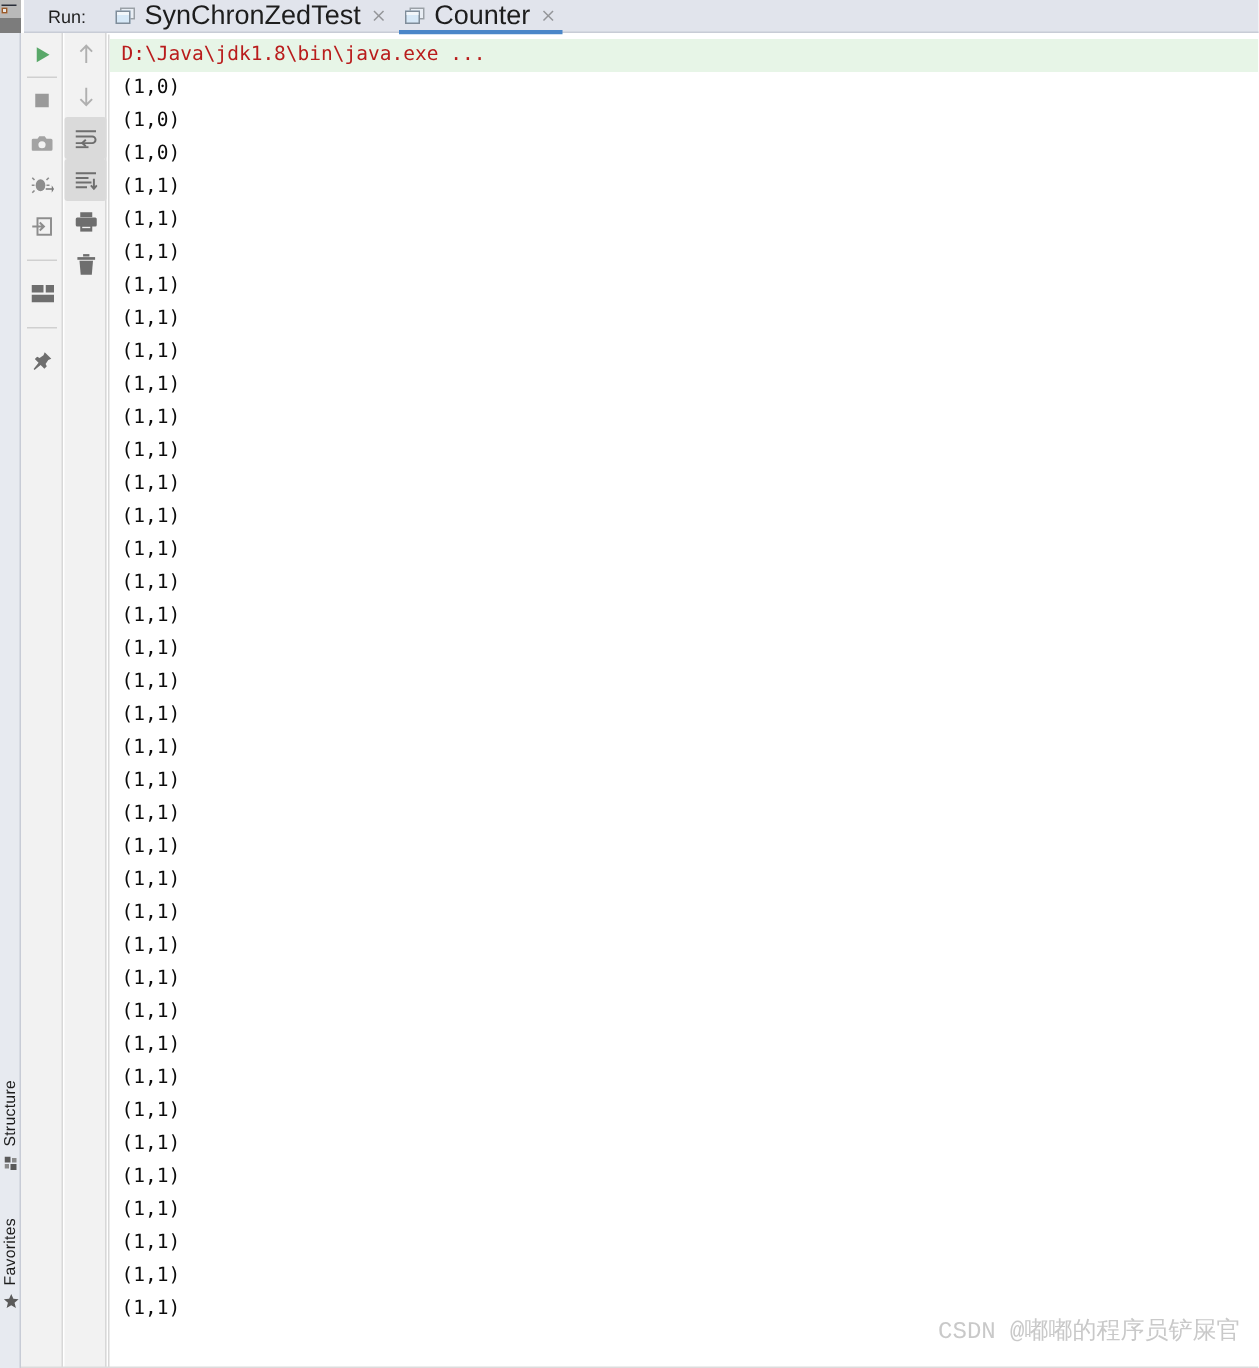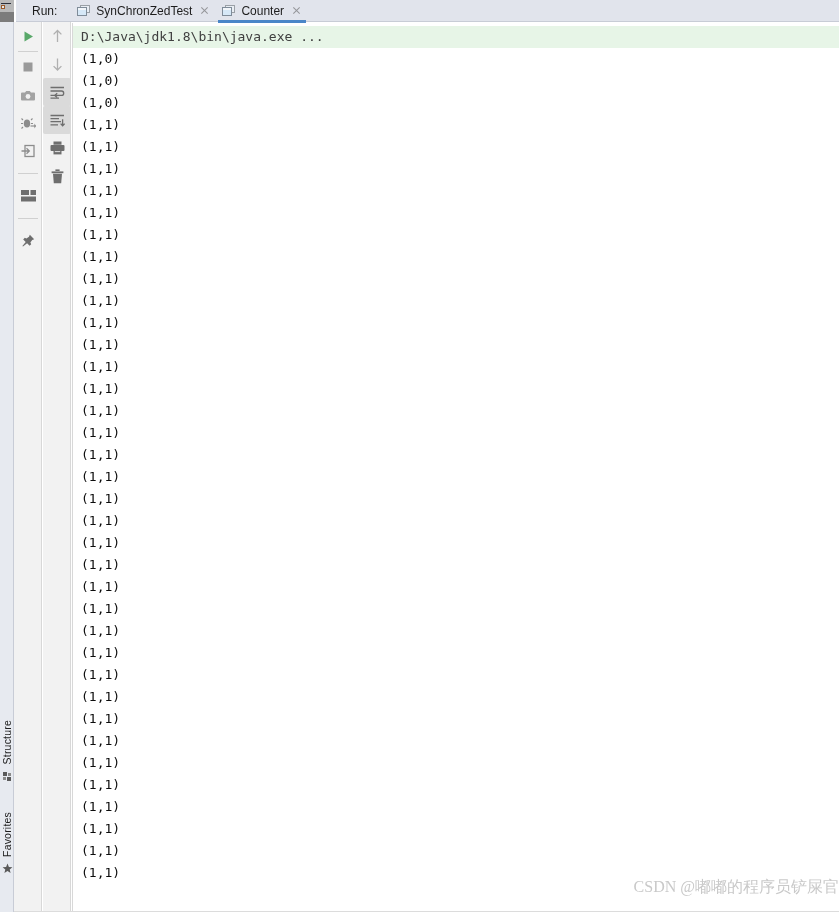--- a/index.html
+++ b/index.html
@@ -42,21 +42,21 @@
   }
   .tab {
     display: flex;
     align-items: center;
     height: 22px;
     padding: 0 7px 0 6px;
     position: relative;
     box-sizing: border-box;
   }
   .tab .tablabel {
-    font-size: 12px;
+    font-size: 18px;
     color: #1d1d1d;
     white-space: nowrap;
     margin-left: 6px;
   }
   .tab.selected::after {
     content: "";
     position: absolute;
     left: 2px; right: 2px; bottom: -1px;
     height: 3px;
     background: #4a86c8;
@@ -210,30 +210,30 @@
   }
   .cline {
     height: 22px;
     line-height: 22px;
     padding-left: 8px;
     color: #0c0c0c;
     white-space: pre;
   }
   .cline.cmd {
     background: #e7f5e7;
-    color: #404040;
+    color: #b91c1c;
   }
 
   .watermark {
     position: absolute;
-    right: 0;
+    right: 12px;
     bottom: 14px;
     font-size: 16px;
     color: #c9c9c9;
-    font-family: Liberation Serif, serif;
+    font-family: Liberation Mono, monospace;
     white-space: nowrap;
     pointer-events: none;
   }
   .bottomrule {
     position:absolute;
     left:14px; right:0; bottom:0;
     height:1px;
     background:#dcdcdc;
   }
 </style>

